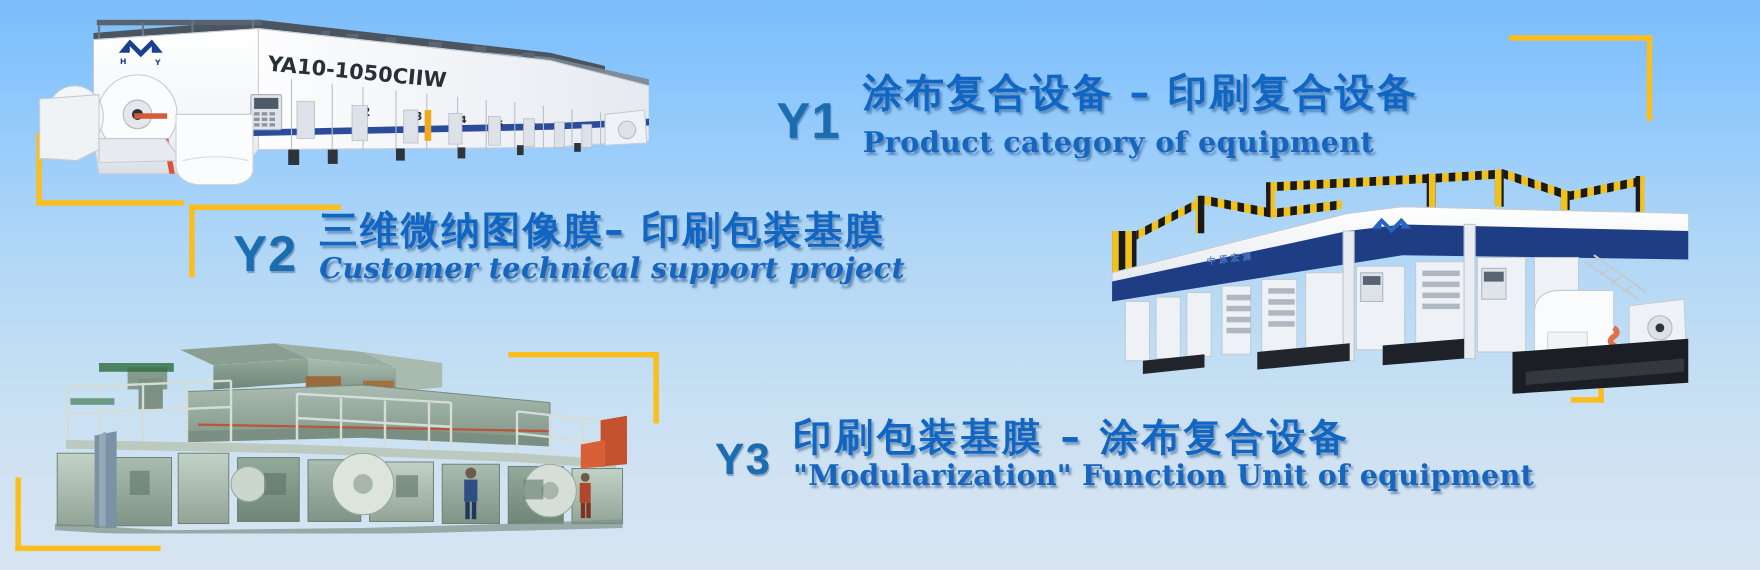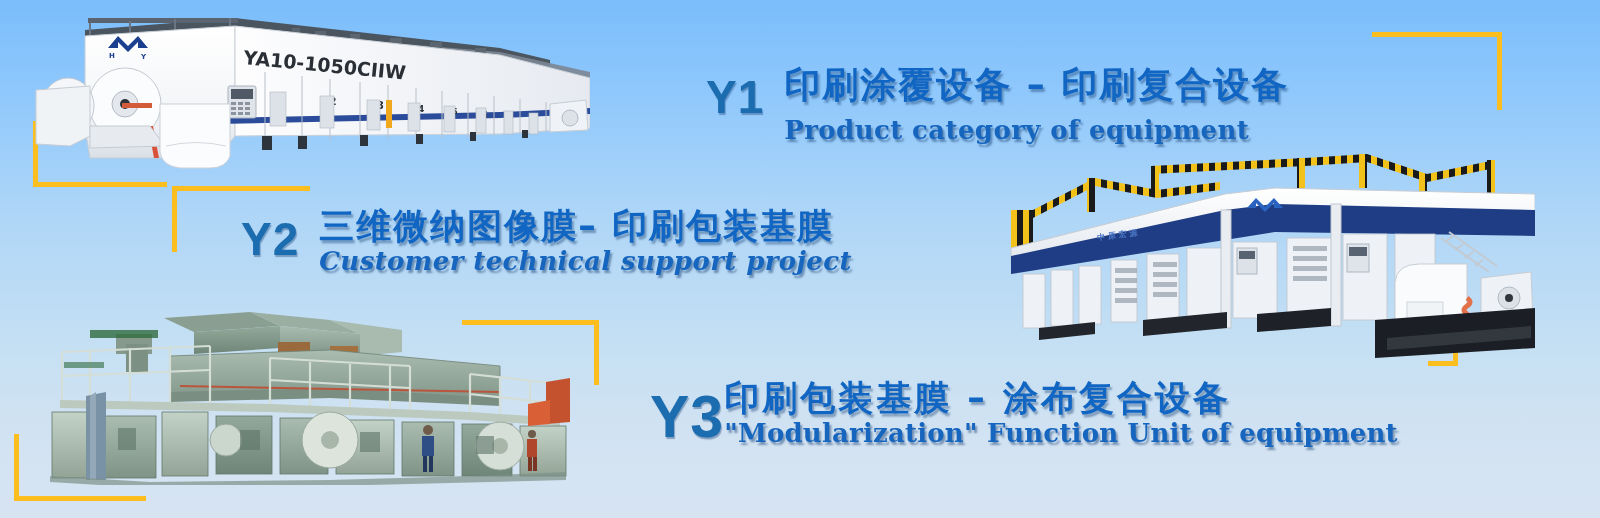--- a/index.html
+++ b/index.html
@@ -12,21 +12,21 @@
   .stage { position:absolute; inset:0; }
 
   
   .bar { position:absolute; background:#FCBE1E; }
 
   
   .machine { position:absolute; }
   .machine svg { display:block; }
 
   
-  .row { position:absolute; display:flex; align-items:flex-start; }
+  .row { position:absolute; display:flex; align-items:center; }
   .ycode {
     font-family:"Liberation Sans", sans-serif;
     font-weight:700;
     color:#1C6CB0;
     letter-spacing:1px;
     text-shadow:1px 2px 1px rgba(40,80,130,.45);
     line-height:1;
   }
   .texts { display:flex; flex-direction:column; }
   .cn {
@@ -47,28 +47,28 @@
     white-space:nowrap;
   }
 
   
   #row1 { left:706px; top:66px; }
   #row1 .ycode { font-size:46px; margin-right:20px; margin-top:8px; }
   #row1 .cn { font-size:36px; }
   #row1 .en { font-size:26px; margin-top:12px; letter-spacing:.4px; }
 
   
-  #row2 { left:212px; top:208px;margin-left:29px; }
+  #row2 { left:212px; top:192px; }
   #row2 .ycode { font-size:46px; margin-right:20px; margin-top:8px; }
   #row2 .cn { font-size:35px; }
   #row2 .en { font-size:26px; margin-top:2px; letter-spacing:.4px;font-style:italic; }
 
   
   #row3 { left:650px; top:380px; }
-  #row3 .ycode { font-size:59px; margin-top:8px; }
+  #row3 .ycode { font-size:40px; margin-right:20px; margin-top:8px; }
   #row3 .cn { font-size:35px; letter-spacing:3px; }
   #row3 .en { font-size:26px; margin-top:2px; letter-spacing:.2px; }
 </style>
 </head>
 <body>
 
 <div class="stage">
 
   <div class="bar" style="left:1372px; top:32px; width:130px; height:5px;"></div>
   <div class="bar" style="left:1497px; top:32px; width:5px; height:78px;"></div>
@@ -406,21 +406,21 @@
       </g>
 
       <rect x="60" y="30" width="68" height="8" fill="#2F6B3F" opacity="0.8"></rect>
       <rect x="34" y="62" width="40" height="6" fill="#2F6B3F" opacity="0.6"></rect>
     </svg>
   </div>
 
   <div class="row" id="row1">
     <div class="ycode">Y1</div>
     <div class="texts">
-      <div class="cn">印刷涂覆设备 – 印刷复合设备</div>
+      <div class="cn">涂布复合设备 – 印刷复合设备</div>
       <div class="en">Product category of equipment</div>
     </div>
   </div>
 
   <div class="row" id="row2">
     <div class="ycode">Y2</div>
     <div class="texts">
       <div class="cn">三维微纳图像膜– 印刷包装基膜</div>
       <div class="en">Customer technical support project</div>
     </div>

